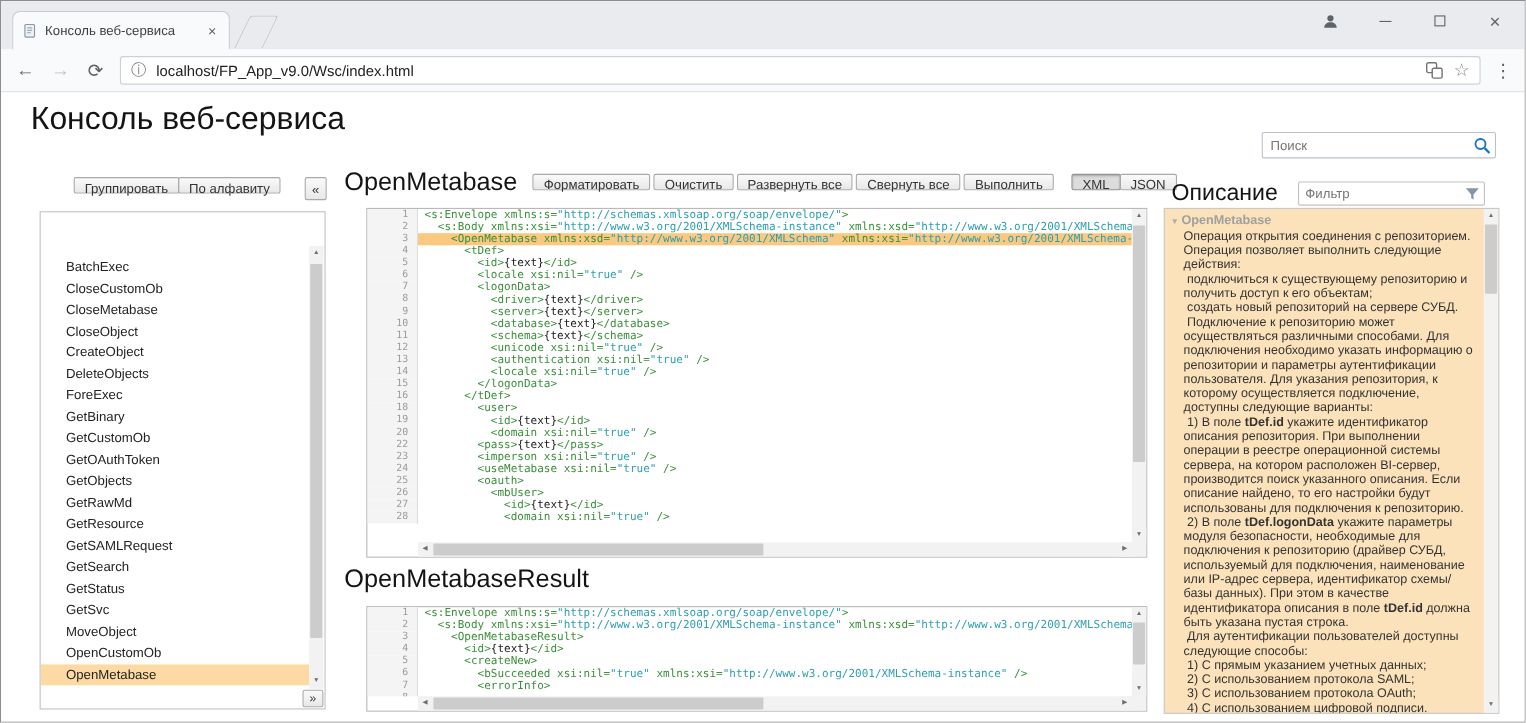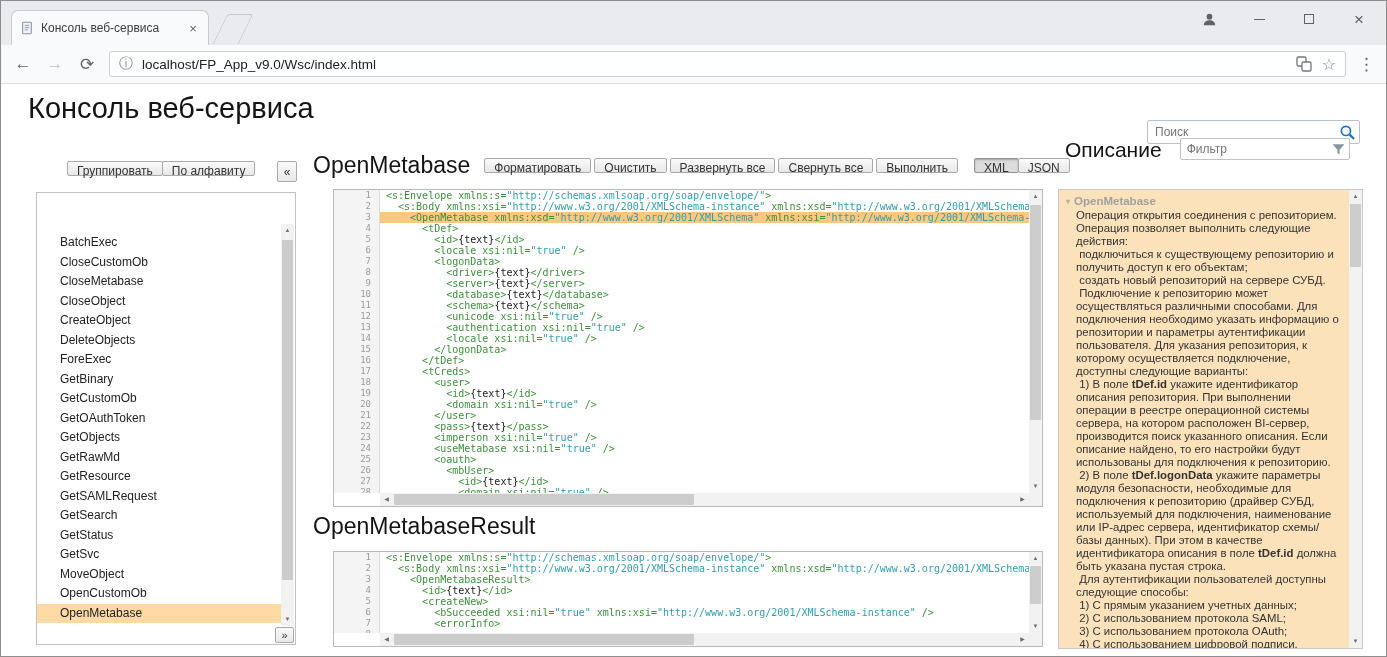--- a/index.html
+++ b/index.html
@@ -61,21 +61,21 @@
   #editor-res{left:332px;top:467px;width:710px;height:96px}
   .code-rows{position:absolute;left:0;top:0;right:13px;bottom:13px;overflow:hidden;font-family:"DejaVu Sans Mono",monospace}
   .crow{display:flex;height:11px}
   .ln{width:46px;padding-right:8px;text-align:right;font-size:9px;line-height:11px;color:#9b9b9b;background:#f4f4f4;border-right:1px solid #ddd;flex:none}
   .cc{padding-left:6px;font-size:10px;line-height:11px;color:var(--tag);white-space:pre;flex:1;overflow:hidden}
   .crow.hl .cc{background:var(--hl)}
   .xstr{color:var(--str)}
   .xtxt{color:#1a1a1a}
   .sb-corner{position:absolute;right:0;bottom:0;width:13px;height:13px;background:#f2f2f2}
 
-  .desc-header{position:absolute;left:1064px;top:54px;display:flex;align-items:flex-start}
+  .desc-header{position:absolute;left:1064px;top:80px;display:flex;align-items:center}
   .desc-title{font-size:21px;color:#141414;font-weight:400;margin-right:18px}
   .filterbox{position:relative;width:170px;height:22px;border:1px solid #c2c2c2;border-radius:2px;background:#fff}
   .filterbox input{position:absolute;left:6px;top:1px;bottom:1px;width:138px;border:none;outline:none;font-size:12px;font-family:inherit;color:#333}
   .filter-ic{position:absolute;right:3px;top:3px;width:15px;height:15px}
   .descpanel{position:absolute;left:1057px;top:105px;width:305px;height:460px;border:1px solid #c9c9c9;background:var(--panel)}
   .desc-scroll{position:absolute;left:0;top:0;right:13px;bottom:0;overflow:hidden;padding:3px 8px 3px 5px}
   .desc-sec{display:flex;align-items:center;gap:4px;color:#a0a0a0;font-weight:bold;font-size:11.5px;padding:2px 0 2px 2px}
   .desc-sec .tri{font-size:8px;color:#b0b0b0}
   .desc-p{font-size:11.4px;line-height:13px;color:#333;white-space:pre-wrap;padding-left:12px}
 
@@ -269,38 +269,30 @@
           </div>
           <div class="crow">
             <span class="ln">15</span>
             <span class="cc">        &lt;/logonData&gt;</span>
           </div>
           <div class="crow">
             <span class="ln">16</span>
             <span class="cc">      &lt;/tDef&gt;</span>
           </div>
           <div class="crow">
-            <span class="ln">17</span>
-            <span class="cc">      &lt;tCreds&gt;</span>
-          </div>
-          <div class="crow">
             <span class="ln">18</span>
             <span class="cc">        &lt;user&gt;</span>
           </div>
           <div class="crow">
             <span class="ln">19</span>
             <span class="cc">          &lt;id&gt;<span class="xtxt">{text}</span>&lt;/id&gt;</span>
           </div>
           <div class="crow">
             <span class="ln">20</span>
             <span class="cc">          &lt;domain xsi:nil=<span class="xstr">"true"</span> /&gt;</span>
-          </div>
-          <div class="crow">
-            <span class="ln">21</span>
-            <span class="cc">        &lt;/user&gt;</span>
           </div>
           <div class="crow">
             <span class="ln">22</span>
             <span class="cc">        &lt;pass&gt;<span class="xtxt">{text}</span>&lt;/pass&gt;</span>
           </div>
           <div class="crow">
             <span class="ln">23</span>
             <span class="cc">        &lt;imperson xsi:nil=<span class="xstr">"true"</span> /&gt;</span>
           </div>
           <div class="crow">

